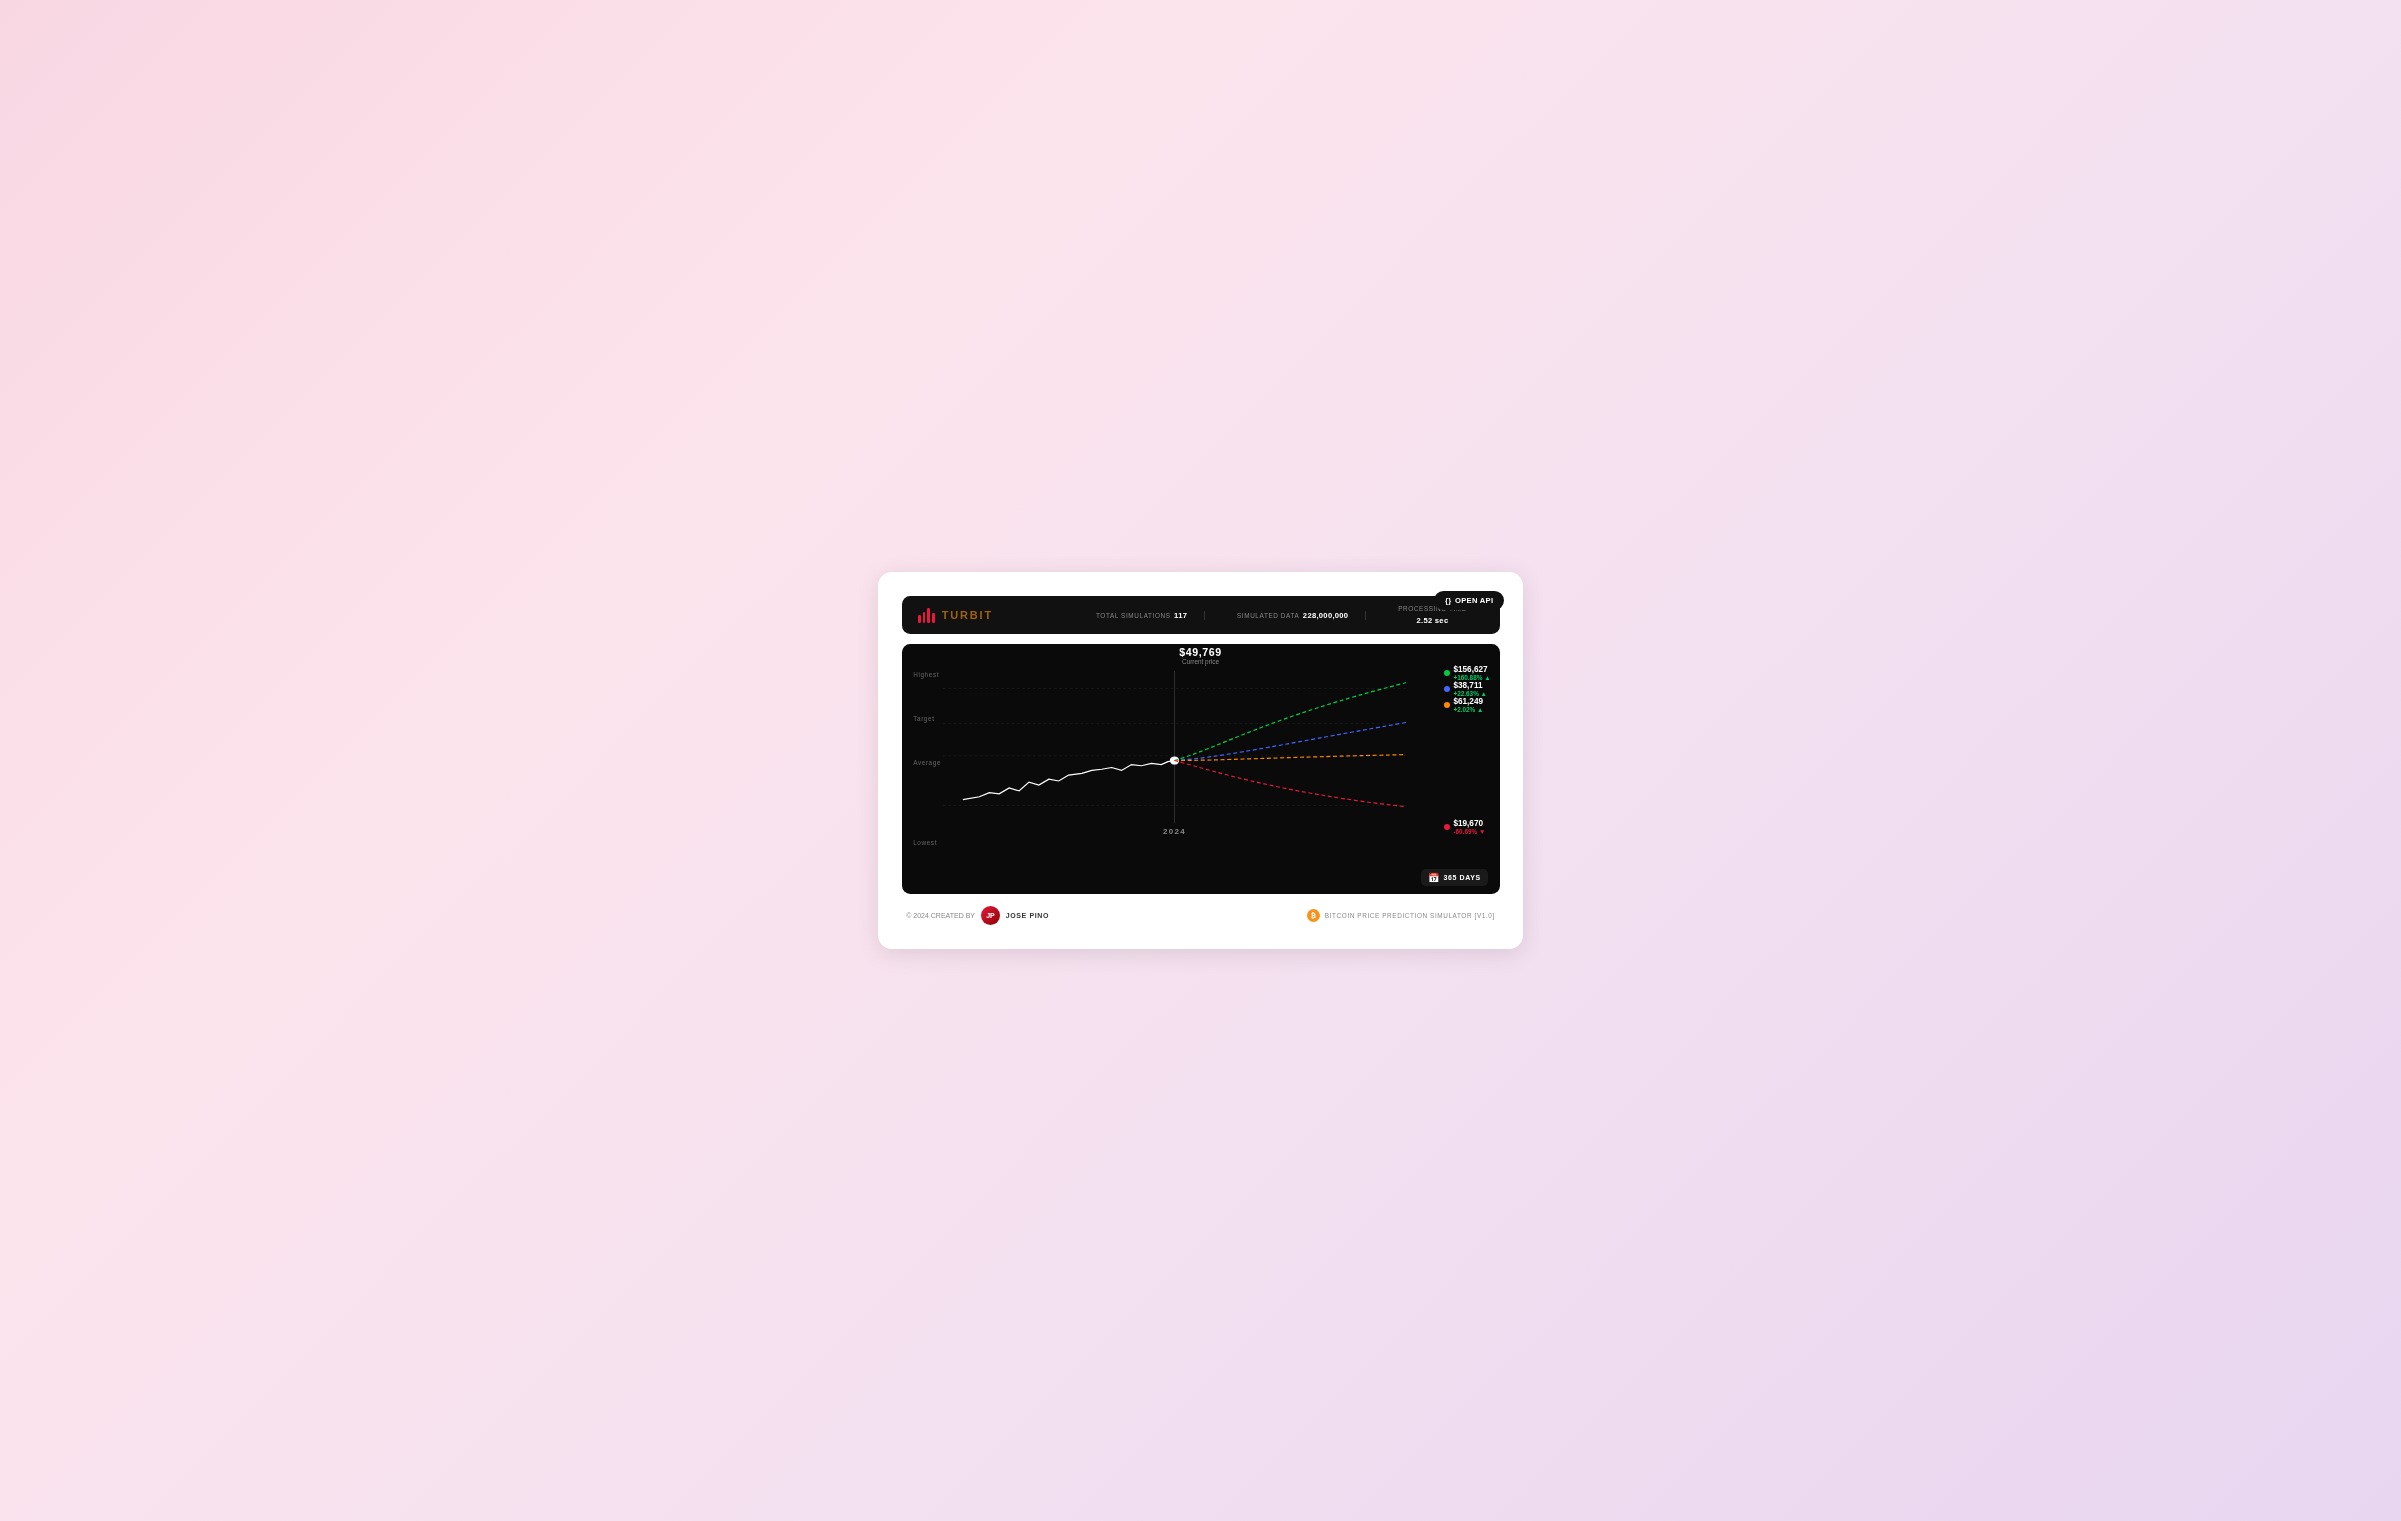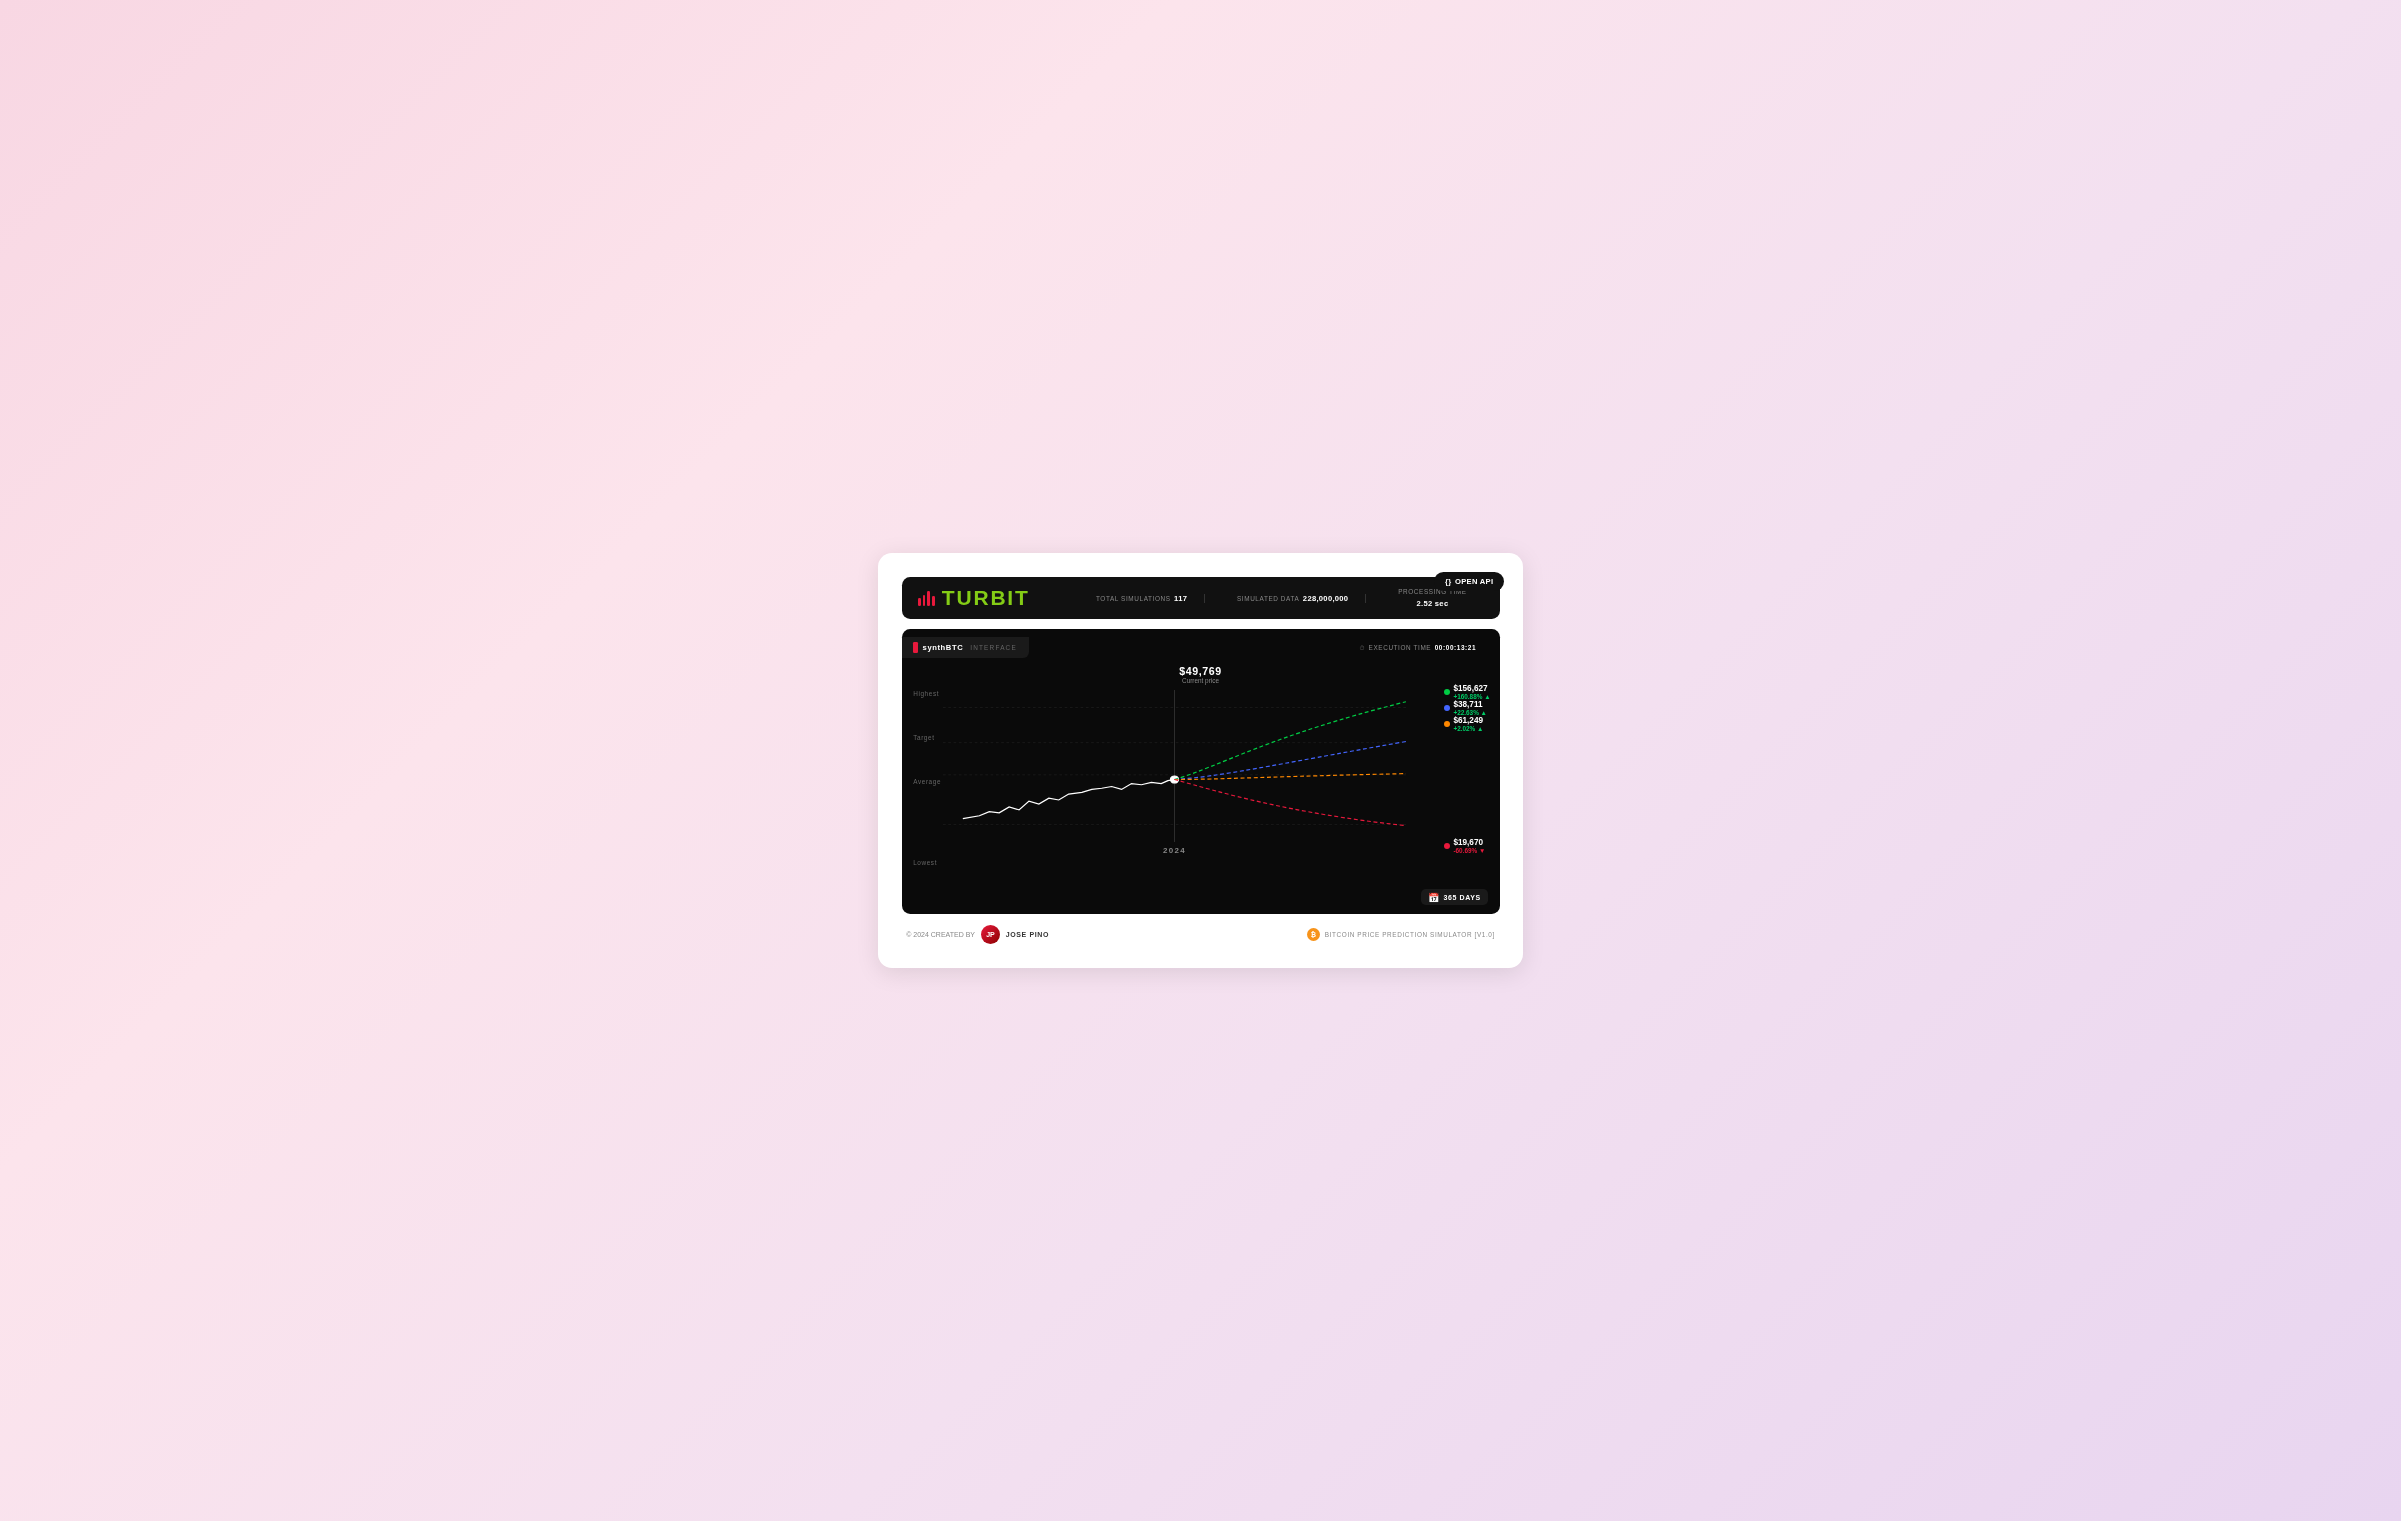--- a/index.html
+++ b/index.html
@@ -71,22 +71,22 @@
       background: #e8193c;
       border-radius: 1.2px;
     }
 
     .logo-bar:nth-child(1) { width: 2.9px; height: 8.2px; }
     .logo-bar:nth-child(2) { width: 2.9px; height: 11.7px; }
     .logo-bar:nth-child(3) { width: 2.9px; height: 15.2px; }
     .logo-bar:nth-child(4) { width: 2.9px; height: 10.6px; }
 
     .logo-text {
-      color: #84cc16;
-      font-size: 21px;
+      color: #a16207;
+      font-size: 11px;
       font-weight: 900;
       letter-spacing: 1.8px;
       text-align: center;
     }
 
     .header-stats {
       display: flex;
       align-items: center;
       margin-left: auto;
       gap: 16px;
@@ -371,32 +371,20 @@
       </div>
       <div class="stat-item">
         <span class="stat-label">PROCESSING TIME</span>
         <span class="stat-value">2.52 sec</span>
       </div>
     </div>
   </div>
 
   <div class="chart-panel">
 
-    <div class="chart-header">
-      <div class="chart-title-tab">
-        <div class="synth-dot"></div>
-        <span class="synth-name">synthBTC</span>
-        <span class="interface-label">INTERFACE</span>
-      </div>
-      <div class="execution-time">
-        <span>⏱</span>
-        <span class="stat-label">EXECUTION TIME</span>
-        <span class="exec-value">00:00:13:21</span>
-      </div>
-    </div>
 
     <div style="text-align:center; padding: 2.3px 0 0 0; position: relative;">
       <div class="current-price-value">$49,769</div>
       <div class="current-price-sub">Current price</div>
     </div>
 
     <div style="position: relative; height: 199px; padding: 5.9px 94px 23.5px 41px;">
 
       
       <div class="y-labels">

